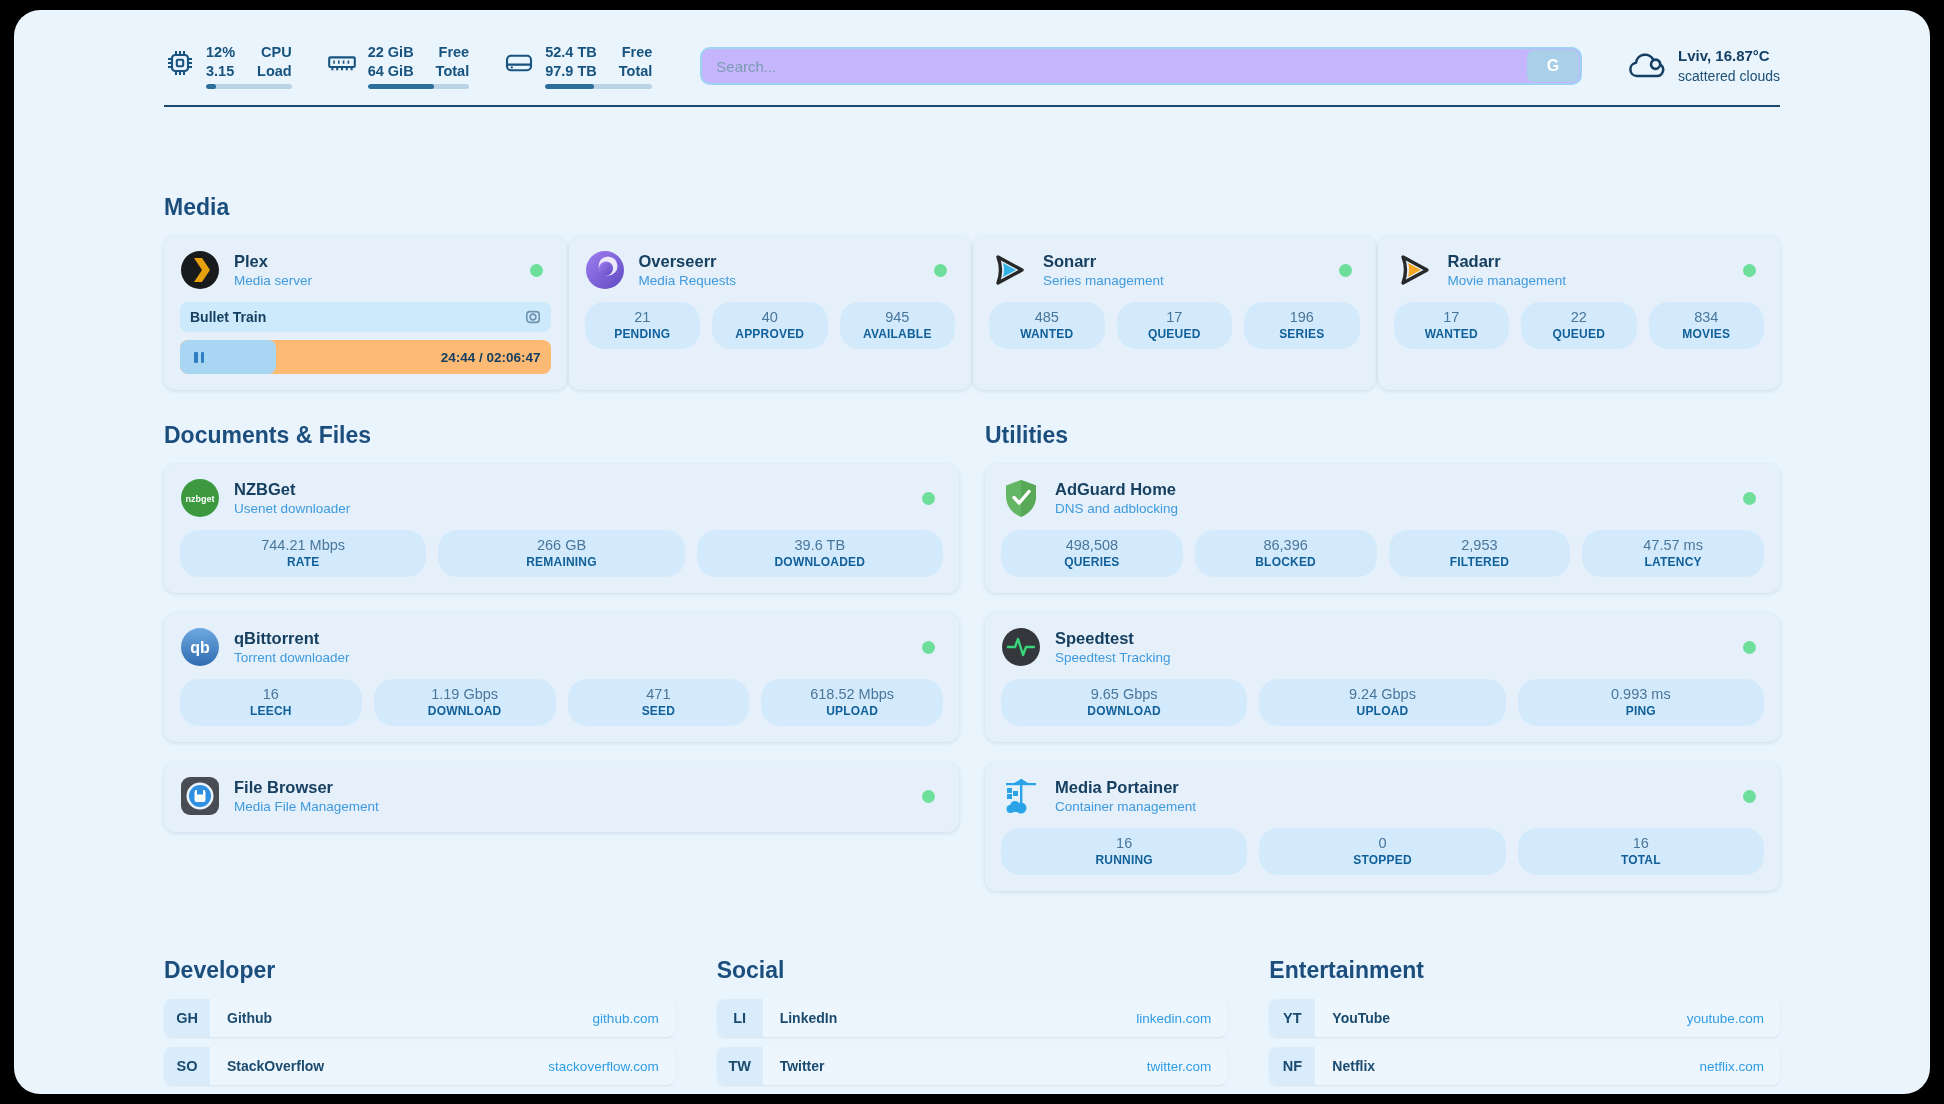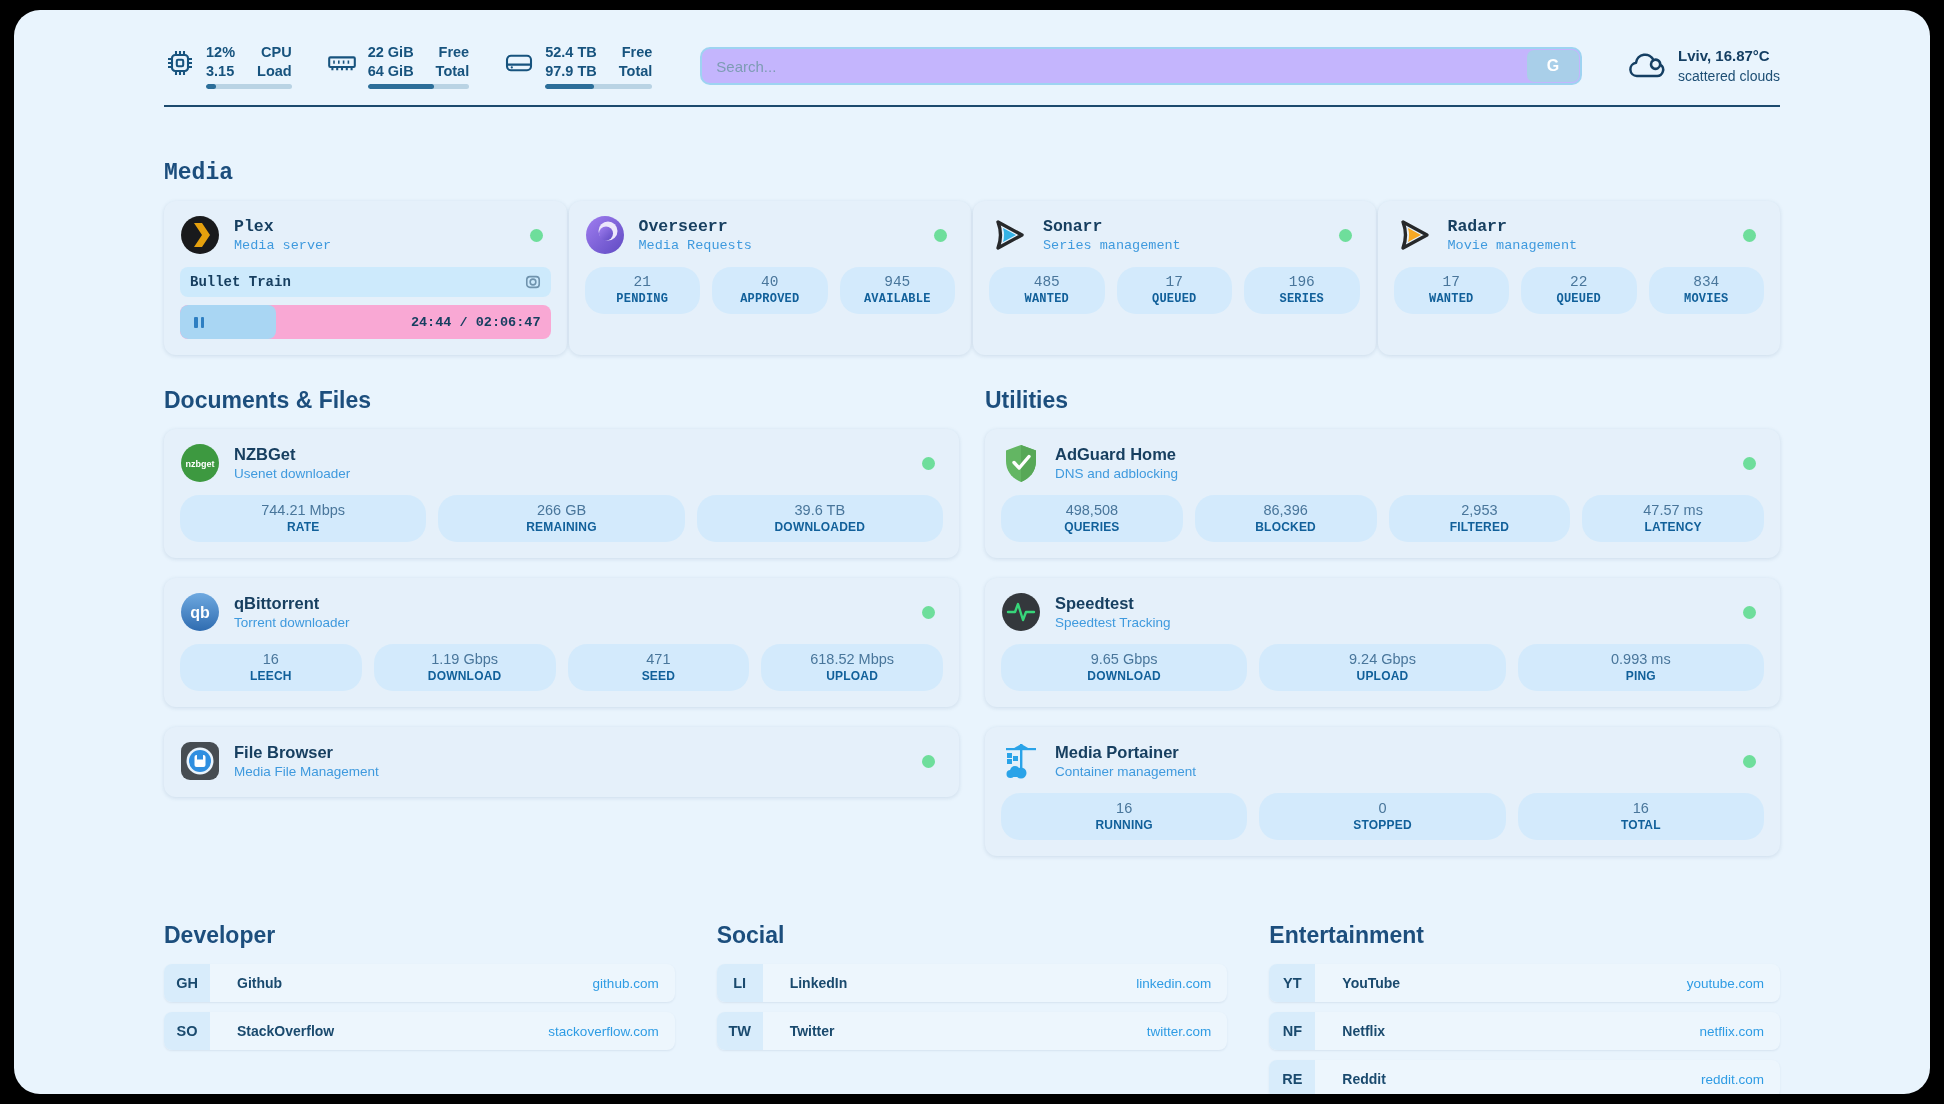--- a/index.html
+++ b/index.html
@@ -31,21 +31,21 @@
 
   .weather { display:flex; align-items:center; gap:12px; }
   .weather-text { display:flex; flex-direction:column; line-height:1.35; }
   .weather-title { font-size:15px; font-weight:700; color:#153f63; }
   .weather-sub { font-size:14px; color:#1d4e74; }
 
   .divider { border:none; border-top:2.5px solid #1c4a6e; margin-top:13px; }
 
   
   .section-title { font-size:23px; font-weight:700; color:#1c4e7d; margin-bottom:15px; }
-  .media-section { margin-top:53px;font-family:Liberation Mono, monospace; }
+  .media-section { margin-top:87px; }
   .grid4 { display:grid; grid-template-columns:repeat(4,1fr); gap:2px; }
   .two-col { display:grid; grid-template-columns:1fr 1fr; gap:26px; margin-top:32px; }
   .col-stack { display:flex; flex-direction:column; gap:20px; }
 
   .card { background:#e5f0fa; border-radius:12px; padding:14px 16px 16px;
     box-shadow:0 1px 4px rgba(34,80,122,.14); }
   .card-head { display:flex; align-items:center; gap:14px; }
   .app-icon { width:40px; height:40px; flex:0 0 40px; }
   .titles { display:flex; flex-direction:column; line-height:1.3; }
   .app-name { font-size:16.5px; font-weight:700; color:#173f60; }
@@ -57,34 +57,34 @@
   .stats.c4 { grid-template-columns:repeat(4,1fr); }
   .stat { background:#d3eafc; border-radius:19px; text-align:center; padding:7px 2px 8px; }
   .stat-value { font-size:14.5px; color:#49769b; }
   .stat-label { font-size:12px; font-weight:700; color:#11609a; margin-top:2px; letter-spacing:.2px; }
 
   
   .np-row { display:flex; align-items:center; height:30px; background:#cdeafc; border-radius:8px;
     margin-top:12px; padding:0 10px; }
   .np-title { font-size:14px; font-weight:700; color:#173f60; }
   .np-row svg { margin-left:auto; }
-  .progress-row { position:relative; display:flex; align-items:center; height:34px; background:#f9a8d4;
+  .progress-row { position:relative; display:flex; align-items:center; height:34px; background:#fdba74;
     border-radius:8px; margin-top:8px; padding:15px 10px; overflow:hidden; }
   .fill-pill { position:absolute; left:0; top:0; bottom:0; background:#a9d6f3; border-radius:8px; }
   .pause { position:relative; display:flex; gap:3px; margin-left:4px; }
   .pause i { display:block; width:3.5px; height:11px; background:#2e7fc2; border-radius:1px; }
   .time { margin-left:auto; font-size:13.5px; font-weight:700; color:#173f60; position:relative; }
 
   
   .bookmarks { display:grid; grid-template-columns:1fr 1fr 1fr; gap:42px; margin-top:66px; }
   .bm-row { display:flex; align-items:center; height:38px; background:#edf6fd; border-radius:8px;
     margin-bottom:10px; box-shadow:0 1px 2px rgba(50,90,130,.10); overflow:hidden; cursor:pointer; }
   .bm-chip { width:46px; height:100%; background:#d8ecfb; display:flex; align-items:center;
     justify-content:center; font-size:14.5px; font-weight:700; color:#1a4a6e; }
-  .bm-name { font-size:14px; font-weight:700; color:#1a4a6e; padding-left:27px; }
+  .bm-name { font-size:14px; font-weight:700; color:#1a4a6e; padding-left:17px; }
   .bm-url { margin-left:auto; padding-right:16px; font-size:13.5px; color:#2f9ce4; }
 </style>
 </head>
 <body>
 
 <div class="panel">
   <div class="inner">
 
     <div class="topbar">
 

